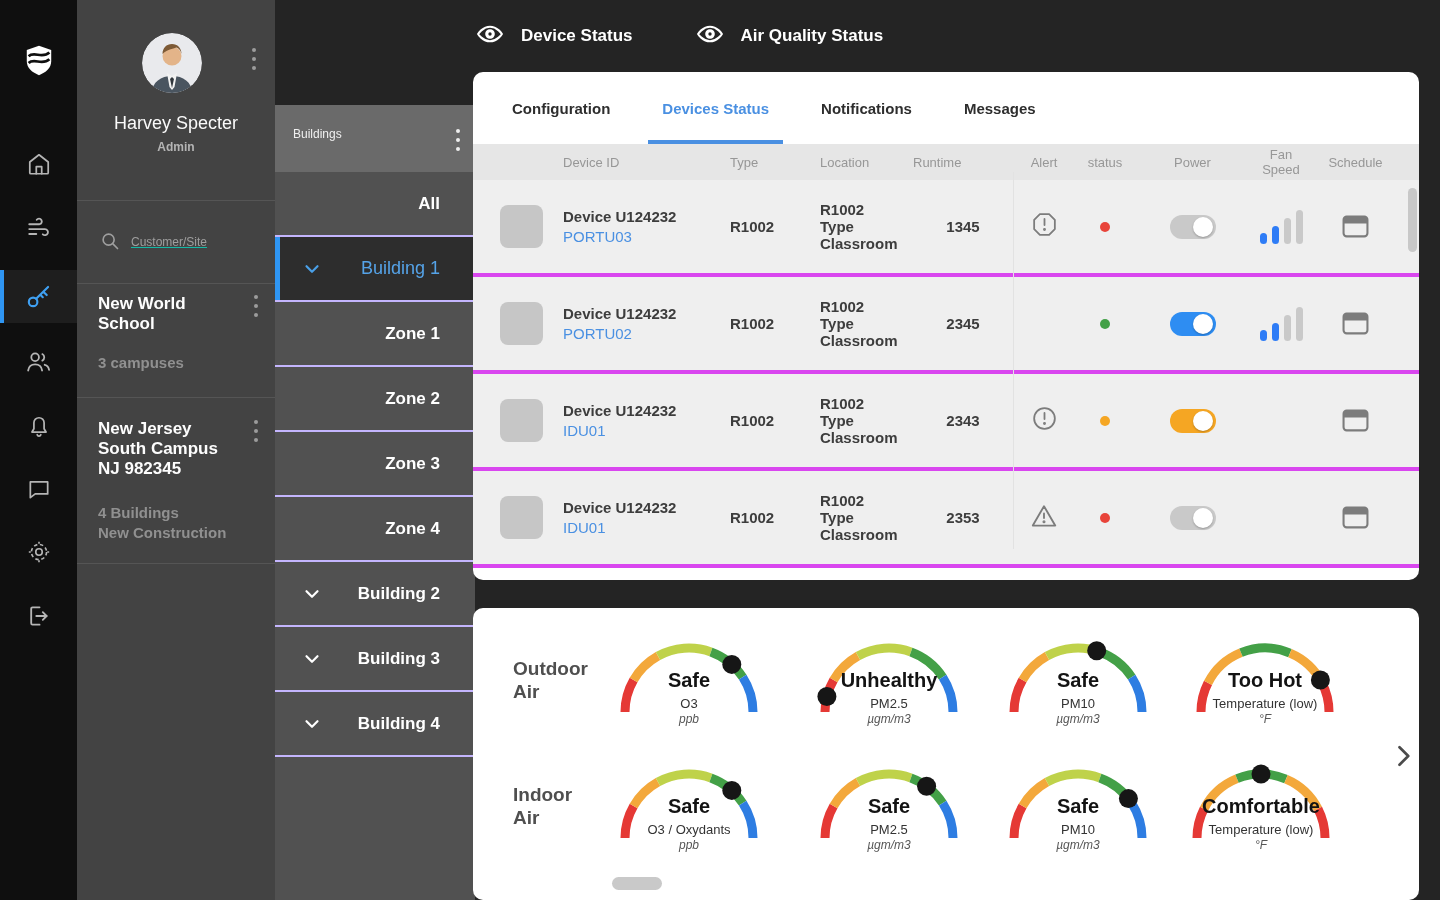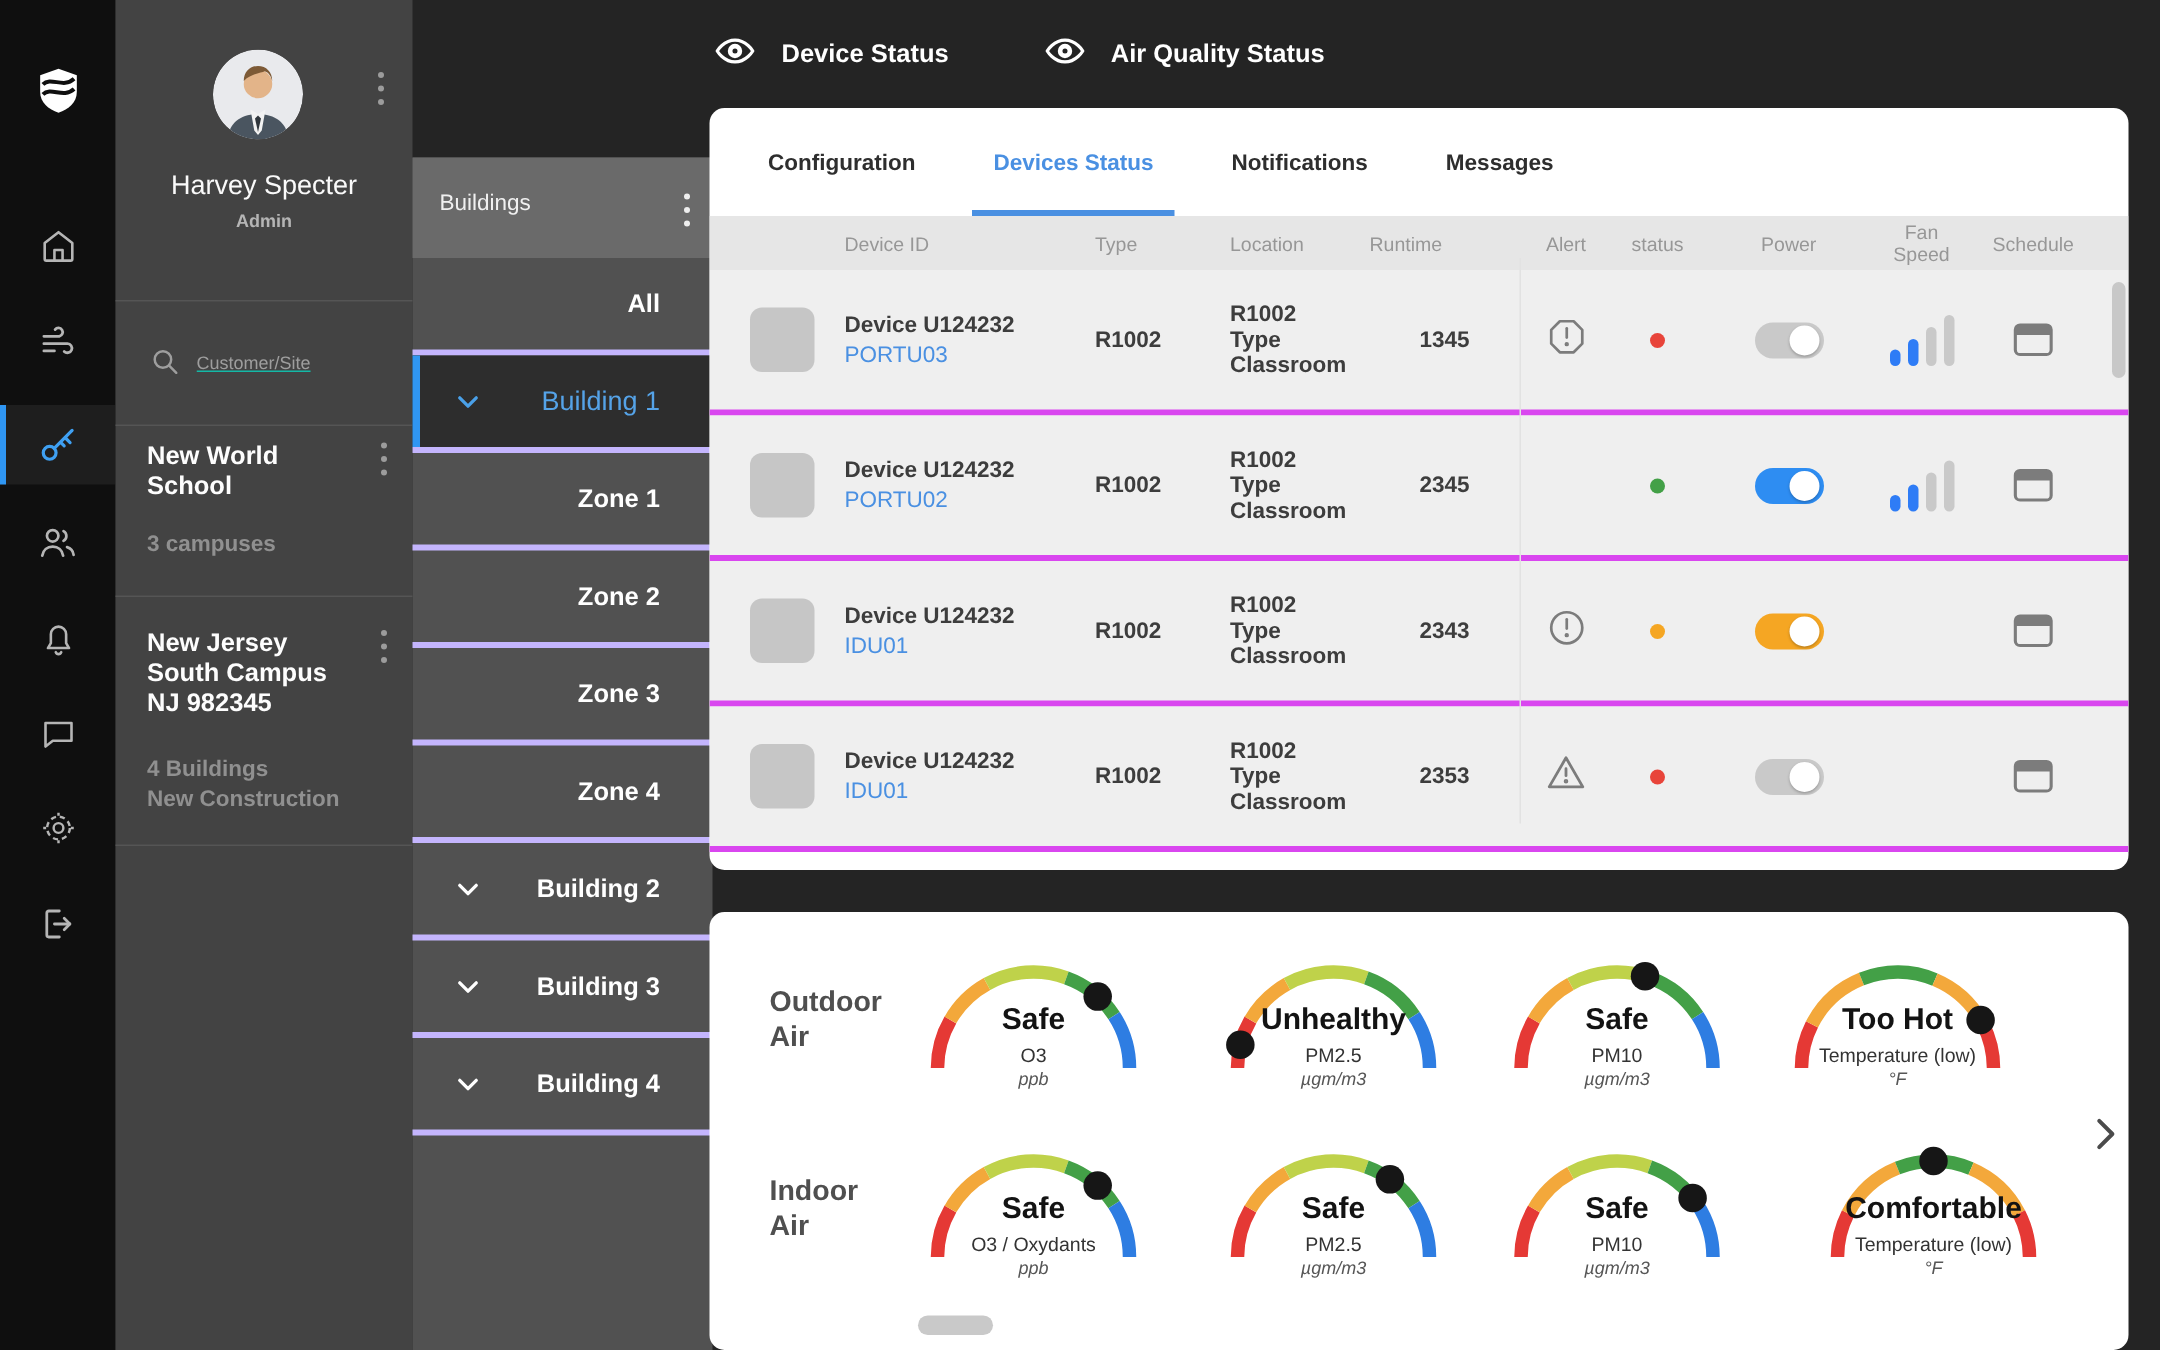--- a/index.html
+++ b/index.html
@@ -30,23 +30,23 @@
   .site-title{top:419px}
   .cust-sub,.site-sub{position:absolute;left:21px;width:160px;font-size:15px;font-weight:bold;color:#909090;line-height:20px;white-space:pre-line;}
   .cust-sub{top:353px}
   .site-sub{top:503px}
   .cust-dots{position:absolute;right:16px;top:293px;cursor:pointer;}
   .site-dots{position:absolute;right:16px;top:418px;cursor:pointer;}
 
   
   .bpanel{position:absolute;left:275px;top:105px;width:200px;bottom:0;background:#515151;}
   .bheader{position:relative;height:67px;background:#6a6a6a;}
-  .btitle{position:absolute;left:18px;top:22px;font-size:15px;color:#f0f0f0;text-align:center;}
+  .btitle{position:absolute;left:18px;top:22px;font-size:12px;color:#f0f0f0;text-align:center;}
   .bdots{position:absolute;right:14px;top:22px;cursor:pointer;}
-  .bitem{position:relative;height:65px;border-bottom:4px solid #c4b5fd;display:flex;align-items:center;justify-content:flex-end;
+  .bitem{position:relative;height:65px;border-bottom:2px solid #c4b5fd;display:flex;align-items:center;justify-content:flex-end;
     padding-right:35px;box-sizing:border-box;color:#fff;font-size:17px;font-weight:bold;cursor:pointer;}
   .bitem .bchev{position:absolute;left:26px;top:50%;transform:translateY(-50%);color:#fff;display:flex;}
   .bitem.active{background:#2d2d2d;color:#55a3e8;font-weight:normal;font-size:18px;}
   .bitem.active .bchev{color:#4aa0e8;}
   .bitem.active::before{content:'';position:absolute;left:0;top:0;bottom:0;width:5px;background:#2f96f3;}
 
   
   .topbar{position:absolute;top:0;left:475px;right:0;height:72px;display:flex;align-items:center;justify-content:flex-start;
     gap:62px;padding-right:35px;box-sizing:border-box;}
   .tb-item{display:flex;align-items:center;gap:16px;cursor:pointer;}
@@ -596,21 +596,21 @@
               <path d="M24.6 52.0 A64 64 0 0 1 49.0 28.0" stroke="#f3a83b" stroke-width="9" fill="none"></path>
               <path d="M49.0 28.0 A64 64 0 0 1 101.9 23.9" stroke="#bfd24a" stroke-width="9" fill="none"></path>
               <path d="M101.9 23.9 A64 64 0 0 1 133.7 49.1" stroke="#43a047" stroke-width="9" fill="none"></path>
               <path d="M133.7 49.1 A64 64 0 0 1 144.0 84.0" stroke="#2e7de2" stroke-width="9" fill="none"></path>
               <circle cx="130.4" cy="44.6" r="9.5" fill="#161616"></circle>
             </svg>
             <div class="g-status">Safe</div>
             <div class="g-metric">PM10</div>
             <div class="g-unit">µgm/m3</div>
           </div>
-          <div class="gauge" style="left: 736px;">
+          <div class="gauge" style="left: 708px;">
             <svg width="160" height="100" viewBox="0 0 160 100">
               <path d="M16.0 84.0 A64 64 0 0 1 23.0 54.9" stroke="#e53935" stroke-width="9" fill="none"></path>
               <path d="M23.0 54.9 A64 64 0 0 1 56.0 24.7" stroke="#f3a83b" stroke-width="9" fill="none"></path>
               <path d="M56.0 24.7 A64 64 0 0 1 105.0 25.1" stroke="#43a047" stroke-width="9" fill="none"></path>
               <path d="M105.0 25.1 A64 64 0 0 1 137.0 54.9" stroke="#f3a83b" stroke-width="9" fill="none"></path>
               <path d="M137.0 54.9 A64 64 0 0 1 144.0 84.0" stroke="#e53935" stroke-width="9" fill="none"></path>
               <circle cx="80.0" cy="20.0" r="9.5" fill="#161616"></circle>
             </svg>
             <div class="g-status">Comfortable</div>
             <div class="g-metric">Temperature (low)</div>

